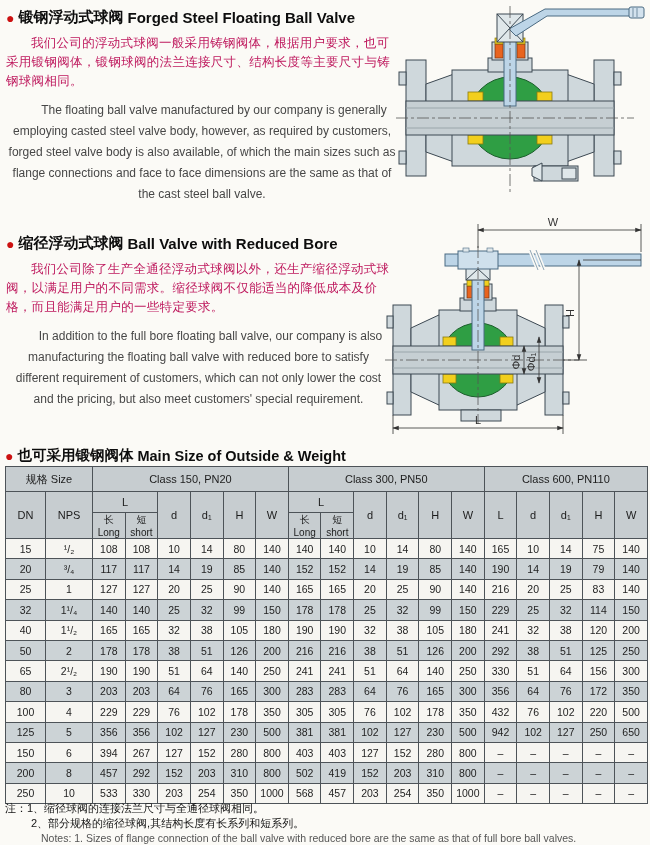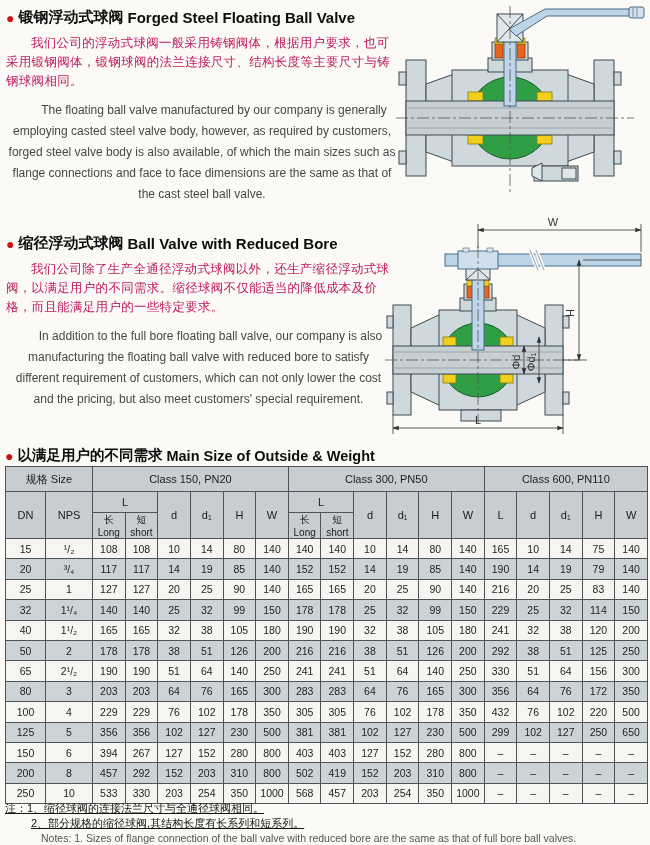--- a/index.html
+++ b/index.html
@@ -27,21 +27,21 @@
   table{border-collapse:collapse;table-layout:fixed;width:643px;margin-top:1px;}
   col.c-dn{width:40px;} col.c-nps{width:47px;}
   th,td{border:1px solid var(--line);text-align:center;vertical-align:middle;overflow:hidden;}
   thead th{background:var(--header-bg);font-weight:normal;font-size:11px;color:#1c1c1c;}
   thead tr.r1 th{height:25px;}
   thead tr.r2 th{height:21px;}
   thead tr.r3 th{height:21px;font-size:10px;}
   tbody td{height:20.4px;font-size:10.5px;color:#1e1e1e;background:#f6f5f1;}
   tbody tr:nth-child(even) td{background:var(--table-band);}
   .notes{left:5px;top:801px;width:645px;}
-  .note-zh{font-size:11px;color:#141414;line-height:15px;text-decoration:underline;}
+  .note-zh{font-size:11px;color:#141414;line-height:15px;}
   .note-zh.ind{padding-left:26px;}
   .note-en{font-size:10.5px;color:#555;line-height:14.5px;padding-left:36px;}
   svg{display:block;width:100%;height:100%;}
   .dim-text{font-size:11px;fill:#333;}
 </style>
 </head>
 <body>
 
 <div class="abs sec1">
   <div class="sec-title">
@@ -183,21 +183,21 @@
     <text class="dim-text" x="191" y="103" text-anchor="middle" transform="rotate(-90 191 103)">H</text>
     <text class="dim-text" x="137" y="152" text-anchor="middle" font-size="9" transform="rotate(-90 137 152)">Φd</text>
     <text class="dim-text" x="152" y="152" text-anchor="middle" font-size="9" transform="rotate(-90 152 152)">Φd₁</text>
     <text class="dim-text" x="95" y="214" text-anchor="middle">L</text>
   </svg>
 </div>
 
 <div class="abs sec3">
   <div class="sec-title">
     <span class="dot">●</span>
-    <span>以满足用户的不同需求</span>
+    <span>也可采用锻钢阀体</span>
     <span>Main Size of Outside &amp; Weight</span>
   </div>
   <table>
     <colgroup>
       <col class="c-dn">
         <col class="c-nps">
         <col span="17">
     </colgroup>
     <thead>
       <tr class="r1">
@@ -430,21 +430,21 @@
           <td>102</td>
           <td>127</td>
           <td>230</td>
           <td>500</td>
           <td>381</td>
           <td>381</td>
           <td>102</td>
           <td>127</td>
           <td>230</td>
           <td>500</td>
-          <td>299</td>
+          <td>942</td>
           <td>102</td>
           <td>127</td>
           <td>250</td>
           <td>650</td>
         </tr>
         <tr>
           <td>150</td>
           <td>6</td>
           <td>394</td>
           <td>267</td>

